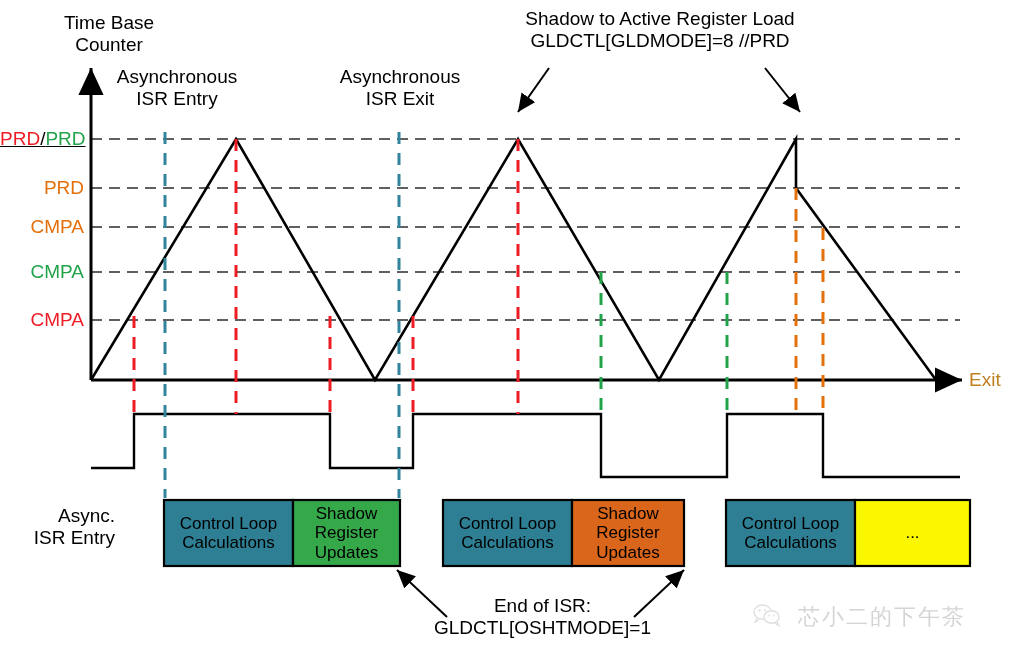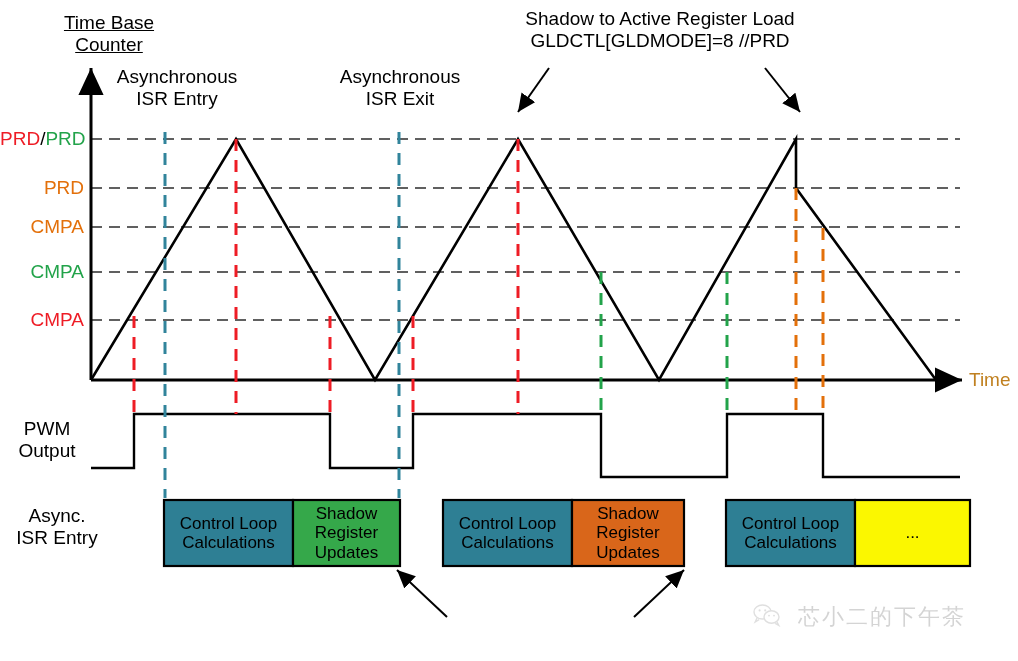--- a/index.html
+++ b/index.html
@@ -184,42 +184,42 @@
     <g>
       <rect class="blk-border" x="443" y="500" width="129" height="66" fill="#2e7f94"></rect>
       <rect class="blk-border" x="572" y="500" width="112" height="66" fill="#d9661a"></rect>
     </g>
     <g>
       <rect class="blk-border" x="726" y="500" width="129" height="66" fill="#2e7f94"></rect>
       <rect class="blk-border" x="855" y="500" width="115" height="66" fill="#fbf700"></rect>
     </g>
   </svg>
 
-  <div class="txt axis-title" style="left: 34px; top: 12px; width: 150px; white-space: pre-line; text-decoration: underline;">Time Base
+  <div class="txt axis-title" style="left: 34px; top: 12px; width: 150px; white-space: pre-line;">Time Base
 Counter</div>
 
   <div class="txt hdr" style="left: 92px; top: 66px; width: 170px; white-space: pre-line;">Asynchronous
 ISR Entry</div>
 
   <div class="txt hdr" style="left: 312px; top: 66px; width: 176px; white-space: pre-line;">Asynchronous
 ISR Exit</div>
 
   <div class="txt hdr" style="left: 480px; top: 8px; width: 360px; white-space: pre-line;">Shadow to Active Register Load
 GLDCTL[GLDMODE]=8 //PRD</div>
 
-
-  <div class="txt side-label" style="left: 8px; top: 418px; width: 78px; white-space: pre-line;">PWM
-Output</div>
-
-  <div class="txt side-label" style="left: 7px; top: 505px; width: 100px; white-space: pre-line;">Async.
+  <div class="txt hdr" style="left: 410px; top: 595px; width: 265px; white-space: pre-line;">End of ISR:
+GLDCTL[OSHTMODE]=1</div>
+
+
+  <div class="txt side-label" style="left: 15px; top: 505px; width: 100px; white-space: pre-line; text-align: right;">Async.
 ISR Entry</div>
 
-  <div class="txt time-label" style="left:969px; top:369px;">Time</div>
-
-  <div class="ylabel" style="left:0px; top:128px; width:84px;">
+  <div class="txt time-label" style="left:969px; top:369px;">Exit</div>
+
+  <div class="ylabel" style="left:0px; top:128px; width:84px;text-decoration:underline;">
     <span style="color:#ee1c25;">PRD</span><span style="color:#000000;">/</span><span style="color:#22a34a;">PRD</span>
   </div>
 
   <div class="ylabel" style="left:0px; top:177px; width:84px;">
     <span style="color:#e3700a;">PRD</span>
   </div>
 
   <div class="ylabel" style="left:0px; top:216px; width:84px;">
     <span style="color:#e3700a;">CMPA</span>
   </div>

